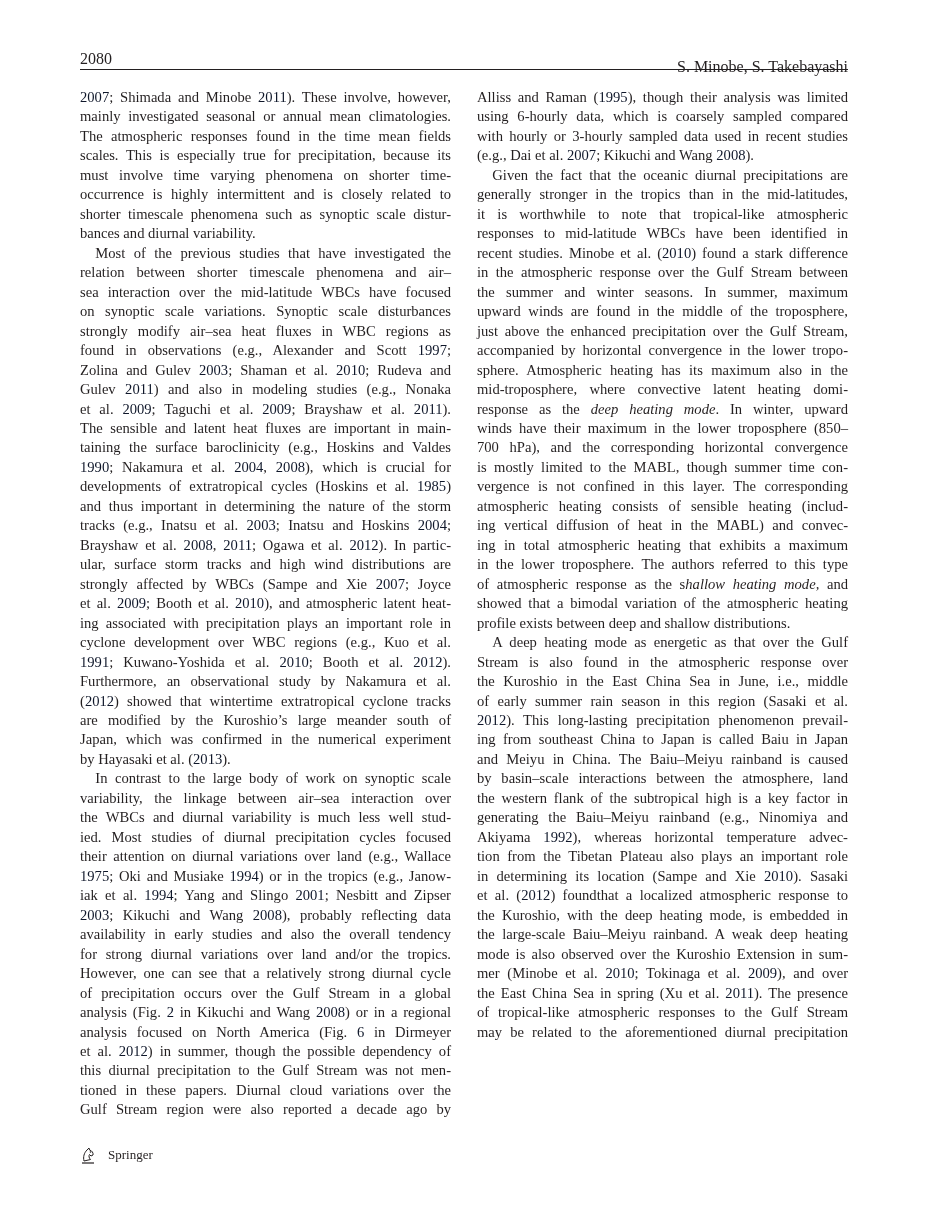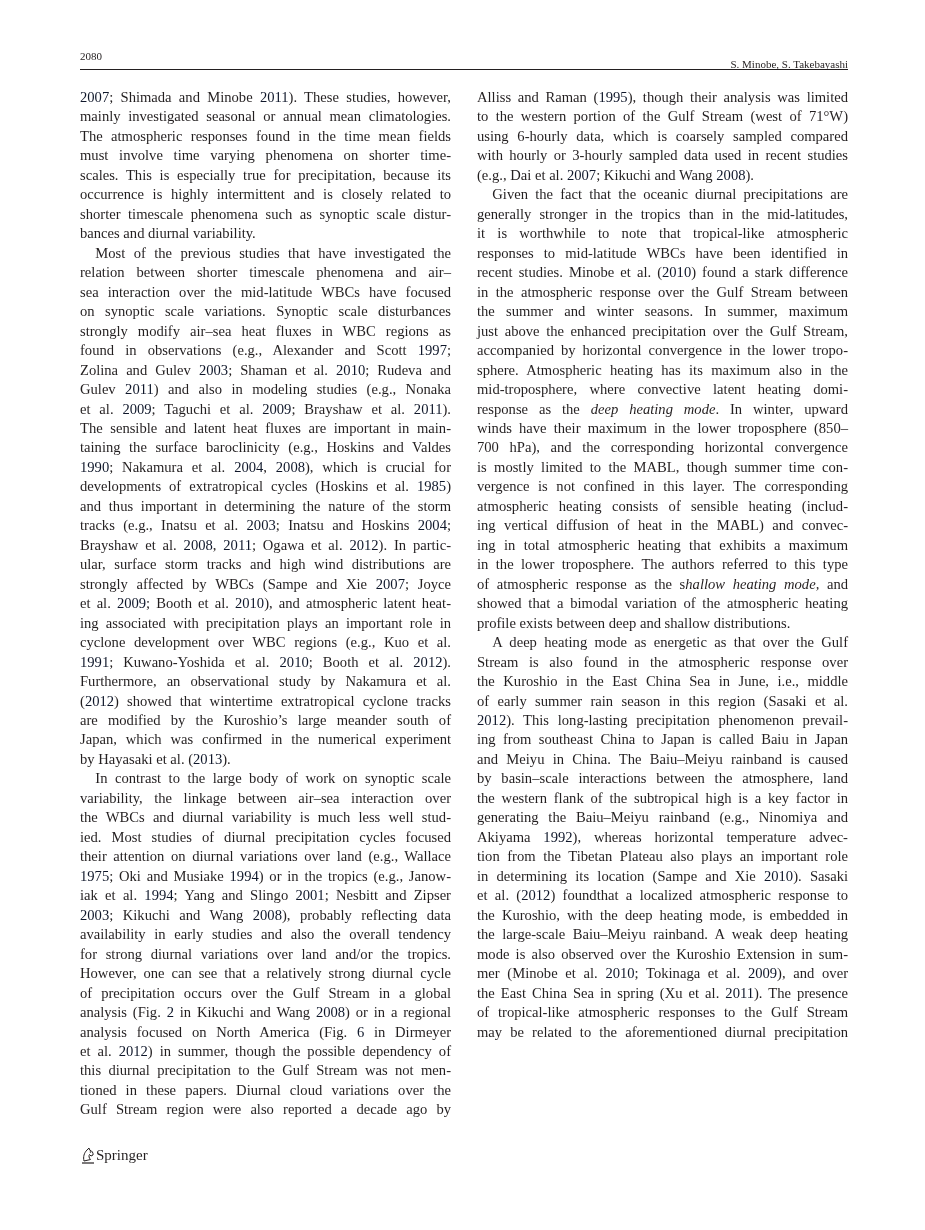--- a/index.html
+++ b/index.html
@@ -1,51 +1,51 @@
 <!DOCTYPE html>
 <html><head>
 <meta charset="utf-8">
 <style>
   html, body { margin: 0; padding: 0; background: #ffffff; }
   body { width: 925px; height: 1230px; position: relative; overflow: hidden;
          font-family: "Liberation Serif", "DejaVu Serif", serif; color: #231f20; }
   .header { position: absolute; left: 80px; top: 50px; width: 768px; height: 20px;
-            font-size: 11px; }
+            font-size: 16px; }
   .header .pnum { position: absolute; left: 0; top: 0; }
   .header .authors { position: absolute; right: 0; top: 8px; }
   .rule { position: absolute; left: 80px; top: 69px; width: 768px; height: 0;
           border-top: 1.5px solid #231f20; }
   .col { position: absolute; top: 88px; width: 371px; font-size: 14.6px;
          line-height: 19.47px; text-align: justify; hyphens: manual; }
   .col.left { left: 80px; }
   .col.right { left: 477px; }
   .col p { margin: 0; text-indent: 0; }
   .ln { display: block; text-align: justify; text-align-last: justify; white-space: nowrap; }
   .ln.last { text-align-last: left; }
   a.ref { color: #0f172a; text-decoration: none; }
-  .footer { position: absolute; left: 80px; top: 1145px; height: 20px; font-size: 15px;
-            display: flex; align-items: center; gap: 0; }
+  .footer { position: absolute; left: 80px; top: 1145px; height: 20px; font-size: 13px;
+            display: flex; align-items: center; gap: 12px; }
   .footer svg { display: block; }
 </style>
 </head>
 <body>
 
 <div class="header">
   <span class="pnum">2080</span>
   <span class="authors">S. Minobe, S. Takebayashi</span>
 </div>
 <div class="rule"></div>
 
 <div class="col left">
     <p>
-      <span class="ln"><a class="ref">2007</a><span>; Shimada and Minobe </span><a class="ref">2011</a><span>). These studies, however,</span></span>
+      <span class="ln"><a class="ref">2007</a><span>; Shimada and Minobe </span><a class="ref">2011</a><span>). These involve, however,</span></span>
       <span class="ln"><span>mainly investigated seasonal or annual mean climatologies.</span></span>
       <span class="ln"><span>The atmospheric responses found in the time mean fields</span></span>
+      <span class="ln"><span>scales. This is especially true for precipitation, because its</span></span>
       <span class="ln"><span>must involve time varying phenomena on shorter time-</span></span>
-      <span class="ln"><span>scales. This is especially true for precipitation, because its</span></span>
       <span class="ln"><span>occurrence is highly intermittent and is closely related to</span></span>
       <span class="ln"><span>shorter timescale phenomena such as synoptic scale distur-</span></span>
       <span class="ln last"><span>bances and diurnal variability.</span></span>
     </p>
     <p>
       <span class="ln" style="text-indent: 1.05em;"><span>Most of the previous studies that have investigated the</span></span>
       <span class="ln"><span>relation between shorter timescale phenomena and air–</span></span>
       <span class="ln"><span>sea interaction over the mid-latitude WBCs have focused</span></span>
       <span class="ln"><span>on synoptic scale variations. Synoptic scale disturbances</span></span>
       <span class="ln"><span>strongly modify air–sea heat fluxes in WBC regions as</span></span>
@@ -89,33 +89,33 @@
       <span class="ln"><span>analysis focused on North America (Fig. </span><a class="ref">6</a><span> in Dirmeyer</span></span>
       <span class="ln"><span>et al. </span><a class="ref">2012</a><span>) in summer, though the possible dependency of</span></span>
       <span class="ln"><span>this diurnal precipitation to the Gulf Stream was not men-</span></span>
       <span class="ln"><span>tioned in these papers. Diurnal cloud variations over the</span></span>
       <span class="ln"><span>Gulf Stream region were also reported a decade ago by</span></span>
     </p>
   </div>
 <div class="col right">
     <p>
       <span class="ln"><span>Alliss and Raman (</span><a class="ref">1995</a><span>), though their analysis was limited</span></span>
-      <span class="ln"><span>to the western portion of the Gulf Stream (west of 71°W)</span></span>
       <span class="ln"><span>using 6-hourly data, which is coarsely sampled compared</span></span>
       <span class="ln"><span>with hourly or 3-hourly sampled data used in recent studies</span></span>
       <span class="ln last"><span>(e.g., Dai et al. </span><a class="ref">2007</a><span>; Kikuchi and Wang </span><a class="ref">2008</a><span>).</span></span>
     </p>
     <p>
       <span class="ln" style="text-indent: 1.05em;"><span>Given the fact that the oceanic diurnal precipitations are</span></span>
       <span class="ln"><span>generally stronger in the tropics than in the mid-latitudes,</span></span>
       <span class="ln"><span>it is worthwhile to note that tropical-like atmospheric</span></span>
       <span class="ln"><span>responses to mid-latitude WBCs have been identified in</span></span>
       <span class="ln"><span>recent studies. Minobe et al. (</span><a class="ref">2010</a><span>) found a stark difference</span></span>
       <span class="ln"><span>in the atmospheric response over the Gulf Stream between</span></span>
       <span class="ln"><span>the summer and winter seasons. In summer, maximum</span></span>
+      <span class="ln"><span>upward winds are found in the middle of the troposphere,</span></span>
       <span class="ln"><span>just above the enhanced precipitation over the Gulf Stream,</span></span>
       <span class="ln"><span>accompanied by horizontal convergence in the lower tropo-</span></span>
       <span class="ln"><span>sphere. Atmospheric heating has its maximum also in the</span></span>
       <span class="ln"><span>mid-troposphere, where convective latent heating domi-</span></span>
       <span class="ln"><span>response as the </span><em>deep heating mode</em><span>. In winter, upward</span></span>
       <span class="ln"><span>winds have their maximum in the lower troposphere (850–</span></span>
       <span class="ln"><span>700 hPa), and the corresponding horizontal convergence</span></span>
       <span class="ln"><span>is mostly limited to the MABL, though summer time con-</span></span>
       <span class="ln"><span>vergence is not confined in this layer. The corresponding</span></span>
       <span class="ln"><span>atmospheric heating consists of sensible heating (includ-</span></span>

